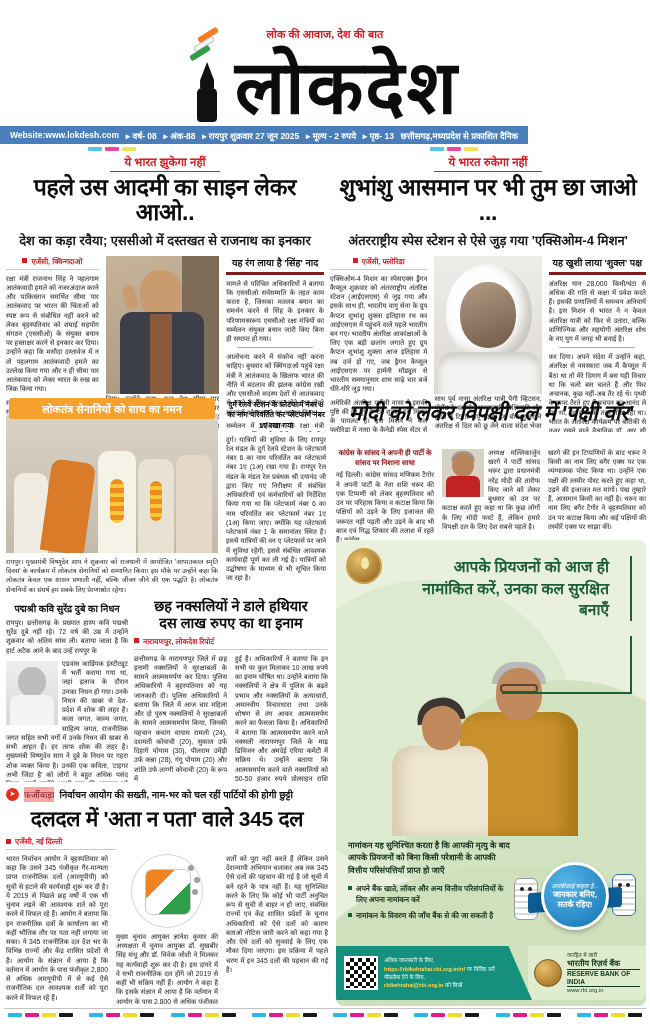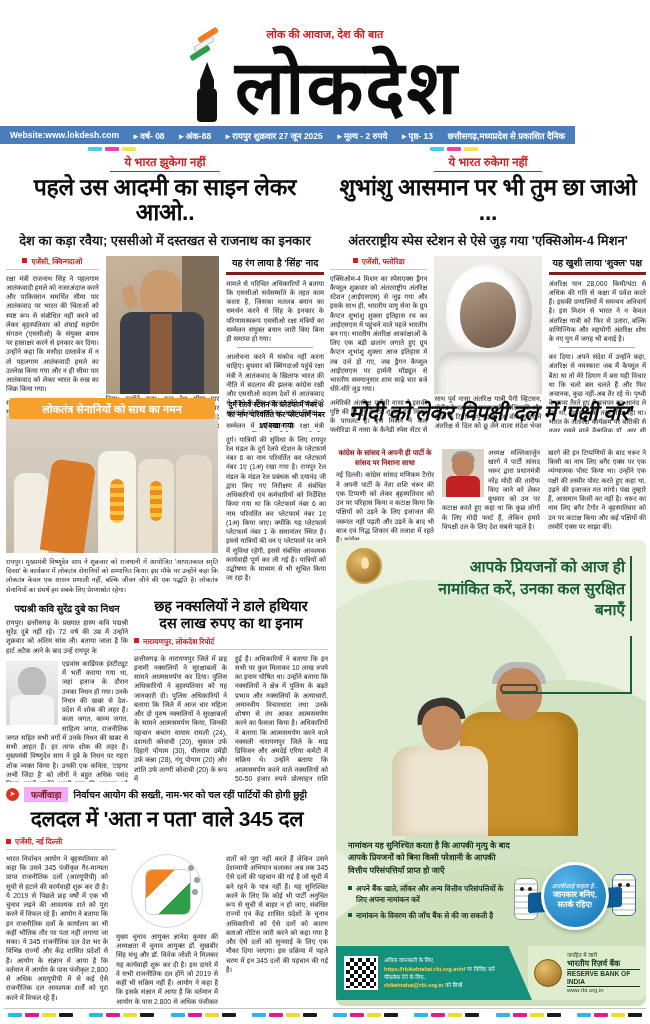--- a/index.html
+++ b/index.html
@@ -12,21 +12,21 @@
   .tagline { position:absolute; left:0; right:0; top:26px; color:#d31d23; font-weight:bold; font-size:11px; }
   .title-row { position:absolute; left:0; right:0; top:14px; height:110px; display:flex; align-items:flex-end; justify-content:center; gap:10px; }
   .np-title { font-family:"DejaVu Serif", serif; font-weight:800; font-size:74px; line-height:1.0; color:#0c0c0c; letter-spacing:2px; }
   .pen-logo { position:relative; width:34px; height:96px; }
   .pen-logo .stripe { position:absolute; width:22px; height:6px; border-radius:2px; transform:rotate(-32deg); }
   .pen-logo .s1 { background:#f47c20; left:6px; top:4px; }
   .pen-logo .s2 { background:#f5f5f5; border:1px solid #bbb; left:2px; top:13px; }
   .pen-logo .s3 { background:#2f9e49; left:-2px; top:22px; }
   .pen-logo .nib { position:absolute; left:9px; top:34px; width:14px; height:26px; background:#111; clip-path:polygon(50% 0,100% 70%,100% 100%,0 100%,0 70%); }
   .pen-logo .fist { position:absolute; left:6px; top:60px; width:20px; height:34px; background:#111; border-radius:5px 5px 4px 4px; }
-  .infobar { position:absolute; left:0; top:126px; width:575px; height:18px; background:#4a7ebb; color:#fff; display:flex; align-items:center; justify-content:space-between; padding:0 10px; font-size:8.5px; font-weight:bold; white-space:nowrap; }
+  .infobar { position:absolute; left:0; top:126px; width:528px; height:18px; background:#4a7ebb; color:#fff; display:flex; align-items:center; justify-content:space-between; padding:0 10px; font-size:8.5px; font-weight:bold; white-space:nowrap; }
 
   .reg-top { position:absolute; top:147px; display:flex; gap:3px; opacity:.8; }
   .reg-top.a { left:88px; } .reg-top.b { left:430px; }
 
   
   .kicker { text-align:center; }
   .kicker span { display:inline-block; color:#d31d23; font-weight:bold; font-size:11.5px; border-bottom:1.5px solid #d31d23; padding:0 14px 2px; }
   .headline { font-size:23px; font-weight:800; color:#0d0d0d; text-align:center; line-height:1.1; margin-top:3px; letter-spacing:-.3px; }
   .subhead { font-size:13px; font-weight:800; color:#1a1a1a; text-align:center; margin-top:5px; }
   .cols { display:flex; gap:7px; margin-top:7px; height:176px; overflow:hidden; }
@@ -87,40 +87,40 @@
   .photo-obit .body { position:absolute; left:4px; top:34px; width:44px; height:30px; background:#f4f4f4; border-radius:8px 8px 0 0; }
 
   .naxal { position:absolute; left:134px; top:598px; width:194px; height:186px; overflow:hidden; }
   .naxal h2 { font-size:14.5px; font-weight:800; text-align:center; line-height:1.2; color:#0d0d0d; }
   .naxal .byline { justify-content:flex-start; margin-top:3px; }
   .naxal .ncols { display:flex; gap:8px; height:128px; overflow:hidden; }
   .naxal .nc { width:93px; overflow:hidden; }
 
   .tagrow { position:absolute; left:6px; top:786px; width:322px; height:16px; display:flex; align-items:center; gap:5px; }
   .ticon { width:13px; height:13px; border-radius:50%; background:#e03020; color:#fff; font-size:7px; display:flex; align-items:center; justify-content:center; }
-  .tlabel { background:#f0abfc; color:#7a1010; font-weight:700; font-size:9px; padding:1px 7px; }
+  .tlabel { background:#fca5a5; color:#7a1010; font-weight:400; font-size:9px; padding:1px 0; }
   .ttext { font-weight:800; font-size:9.5px; color:#111; }
 
   .parties { position:absolute; left:6px; top:804px; width:322px; height:200px; overflow:hidden; }
   .parties h2 { font-size:21px; font-weight:800; text-align:center; color:#0d0d0d; letter-spacing:-.3px; }
   .parties .byline { justify-content:flex-start; width:110px; margin-top:4px; }
   .parties .pcols { display:flex; gap:8px; height:150px; overflow:hidden; margin-top:2px; }
   .parties .pc { width:102px; overflow:hidden; }
   .eci-logo { position:relative; width:72px; height:74px; margin:0 auto 4px; border:1px solid #d8d8d8; border-radius:50%; background:#fff; }
   .eci-logo .sq { position:absolute; left:14px; top:15px; width:44px; height:44px; border-radius:6px; transform:rotate(0deg); background:linear-gradient(135deg,#f08222 0 32%,#ffffff 32% 64%,#2f9e49 64%); box-shadow:0 0 0 1px #ccc; }
   .eci-logo .d { position:absolute; width:6px; height:6px; border-radius:50%; background:#9aa0a8; }
 
   
   .ad { position:absolute; left:336px; top:540px; width:310px; height:466px; border-radius:8px; background:#e9f0de; overflow:hidden; }
   .ad .blob1 { position:absolute; left:-60px; top:40px; width:300px; height:300px; border-radius:50%; background:#dcead0; }
   .ad .blob2 { position:absolute; right:-80px; top:140px; width:320px; height:320px; border-radius:50%; background:#d2e3c2; }
   .ad .blob3 { position:absolute; left:-40px; bottom:-120px; width:420px; height:260px; border-radius:50%; background:#cfe0bd; }
   .seal { position:absolute; left:10px; top:8px; width:36px; height:36px; border-radius:50%; background:radial-gradient(circle at 35% 30%, #e8c06a, #8a5a18); border:2px solid #c9a24a; z-index:3; }
   .seal .flame { position:absolute; left:13px; top:7px; width:8px; height:12px; background:#f6e3b0; border-radius:50% 50% 50% 50%/60% 60% 40% 40%; }
-  .ad-head { position:absolute; right:14px; top:16px; width:212px; text-align:right; color:#1b5e38; font-weight:800; font-size:15.5px; line-height:1.4; border-right:2px solid #1b5e38; padding-right:5px; z-index:3; }
+  .ad-head { position:absolute; right:14px; top:16px; width:212px; text-align:right; color:#1b5e38; font-weight:800; font-size:15.5px; line-height:1.4; border-right:2px solid #1b5e38; padding-right:21px; z-index:3; }
   .ad-ltail { position:absolute; right:14px; top:96px; width:130px; height:58px; border-right:2px solid #1b5e38; border-bottom:2px solid #1b5e38; z-index:3; }
   .couple { position:absolute; left:28px; top:128px; width:256px; height:168px; z-index:2; }
   .man-body { position:absolute; right:42px; top:44px; width:118px; height:124px; background:#c8912c; border-radius:22px 22px 0 0; box-shadow:inset -12px 0 16px #a87618; }
   .man-head { position:absolute; right:78px; top:0; width:46px; height:52px; background:#c08a5e; border-radius:46%; }
   .man-hair { position:absolute; right:74px; top:-6px; width:54px; height:22px; background:#b9b9b7; border-radius:24px 24px 0 0; }
   .man-glass { position:absolute; right:82px; top:16px; width:38px; height:9px; border:2px solid #5a4632; border-radius:4px; background:transparent; }
   .wom-body { position:absolute; left:28px; top:78px; width:96px; height:90px; background:#efe6d2; border-radius:20px 20px 0 0; box-shadow:inset 10px 0 14px #d8cbb0; }
   .wom-head { position:absolute; left:58px; top:38px; width:40px; height:44px; background:#c08a5e; border-radius:46%; transform:rotate(-8deg); }
   .wom-hair { position:absolute; left:52px; top:30px; width:48px; height:24px; background:#3c3531; border-radius:22px 22px 0 0; transform:rotate(-8deg); }
   .panel-text { position:absolute; left:12px; top:300px; width:168px; z-index:3; color:#17331f; }

